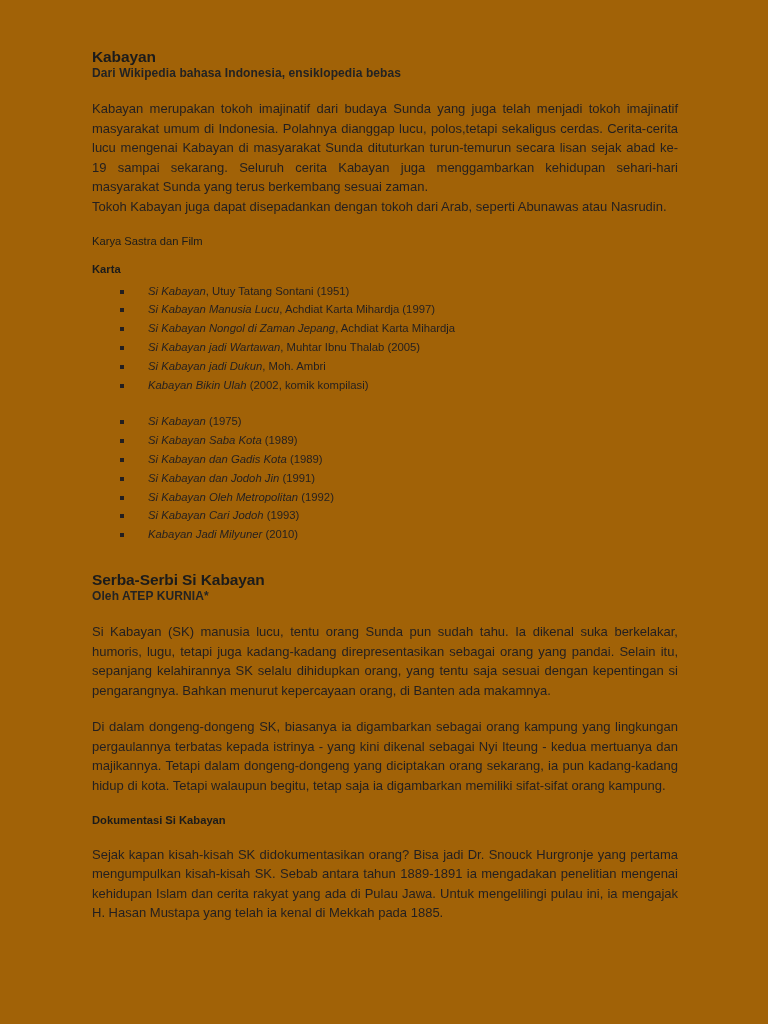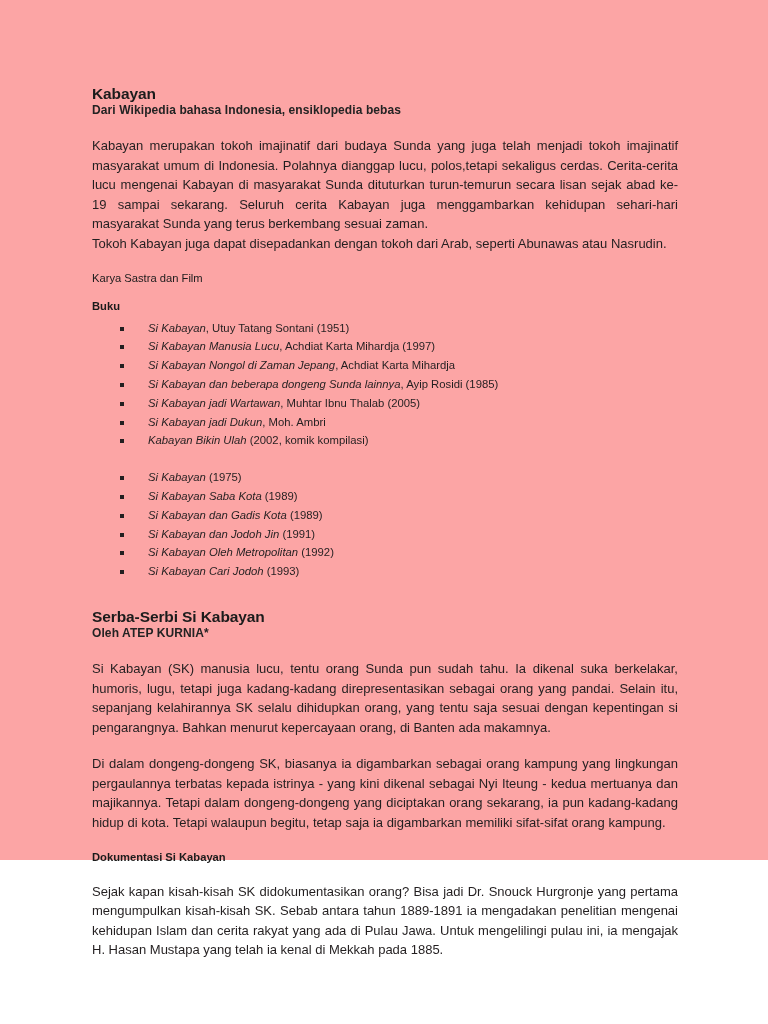--- a/index.html
+++ b/index.html
@@ -13,24 +13,24 @@
     height: 1024px;
     overflow: hidden;
     font-family: "Liberation Sans", sans-serif;
     color: #231f20;
     -webkit-font-smoothing: antialiased;
   }
 
   .page {
     position: relative;
     width: 768px;
-    height: 860px;
-    background: #fca5a5;
+    height: 1024px;
+    background: #a16207;
     box-sizing: border-box;
-    padding: 84px 90px 0 92px;
+    padding: 47px 90px 0 92px;
   }
 
   .doc-body {
     width: 586px;
   }
 
   
   h1.doc-title {
     font-size: 15.5px;
     font-weight: bold;
@@ -128,46 +128,46 @@
 
     <p class="para no-justify-last">Kabayan merupakan tokoh imajinatif dari budaya Sunda yang juga telah menjadi tokoh imajinatif masyarakat umum di Indonesia. Polahnya dianggap lucu, polos,tetapi sekaligus cerdas. Cerita-cerita lucu mengenai Kabayan di masyarakat Sunda dituturkan turun-temurun secara lisan sejak abad ke-19 sampai sekarang. Seluruh cerita Kabayan juga menggambarkan kehidupan sehari-hari masyarakat Sunda yang terus berkembang sesuai zaman.</p>
     <p class="para no-justify-last">Tokoh Kabayan juga dapat disepadankan dengan tokoh dari Arab, seperti Abunawas atau Nasrudin.</p>
 
     <div class="gap-para"></div>
 
     <h2 class="section-heading">Karya Sastra dan Film</h2>
 
     <div class="gap-sm"></div>
 
-    <h3 class="sub-heading">Buku</h3>
+    <h3 class="sub-heading">Karta</h3>
 
     <div class="gap-list"></div>
 
     <ul class="doc-list" id="books-list">
         <li><span class="bullet-mark"></span><span class="title-italic">Si Kabayan</span><span class="rest-text">, Utuy Tatang Sontani (1951)</span></li>
         <li><span class="bullet-mark"></span><span class="title-italic">Si Kabayan Manusia Lucu</span><span class="rest-text">, Achdiat Karta Mihardja (1997)</span></li>
         <li><span class="bullet-mark"></span><span class="title-italic">Si Kabayan Nongol di Zaman Jepang</span><span class="rest-text">, Achdiat Karta Mihardja</span></li>
-        <li><span class="bullet-mark"></span><span class="title-italic">Si Kabayan dan beberapa dongeng Sunda lainnya</span><span class="rest-text">, Ayip Rosidi (1985)</span></li>
         <li><span class="bullet-mark"></span><span class="title-italic">Si Kabayan jadi Wartawan</span><span class="rest-text">, Muhtar Ibnu Thalab (2005)</span></li>
         <li><span class="bullet-mark"></span><span class="title-italic">Si Kabayan jadi Dukun</span><span class="rest-text">, Moh. Ambri</span></li>
         <li><span class="bullet-mark"></span><span class="title-italic">Kabayan Bikin Ulah</span><span class="rest-text"> (2002, komik kompilasi)</span></li>
       </ul>
 
     <div class="gap-sm"></div>
 
 
     <div class="gap-list"></div>
 
     <ul class="doc-list" id="films-list">
         <li><span class="bullet-mark"></span><span class="title-italic">Si Kabayan</span><span class="rest-text"> (1975)</span></li>
         <li><span class="bullet-mark"></span><span class="title-italic">Si Kabayan Saba Kota</span><span class="rest-text"> (1989)</span></li>
         <li><span class="bullet-mark"></span><span class="title-italic">Si Kabayan dan Gadis Kota</span><span class="rest-text"> (1989)</span></li>
         <li><span class="bullet-mark"></span><span class="title-italic">Si Kabayan dan Jodoh Jin</span><span class="rest-text"> (1991)</span></li>
         <li><span class="bullet-mark"></span><span class="title-italic">Si Kabayan Oleh Metropolitan</span><span class="rest-text"> (1992)</span></li>
         <li><span class="bullet-mark"></span><span class="title-italic">Si Kabayan Cari Jodoh</span><span class="rest-text"> (1993)</span></li>
+        <li><span class="bullet-mark"></span><span class="title-italic">Kabayan Jadi Milyuner</span><span class="rest-text"> (2010)</span></li>
       </ul>
 
     <div class="gap-section"></div>
 
     <h1 class="doc-title">Serba-Serbi Si Kabayan</h1>
     <div class="doc-subtitle">Oleh ATEP KURNIA*</div>
 
     <div class="gap-byline"></div>
 
     <p class="para no-justify-last">Si Kabayan (SK) manusia lucu, tentu orang Sunda pun sudah tahu. Ia dikenal suka berkelakar, humoris, lugu, tetapi juga kadang-kadang direpresentasikan sebagai orang yang pandai. Selain itu, sepanjang kelahirannya SK selalu dihidupkan orang, yang tentu saja sesuai dengan kepentingan si pengarangnya. Bahkan menurut kepercayaan orang, di Banten ada makamnya.</p>

